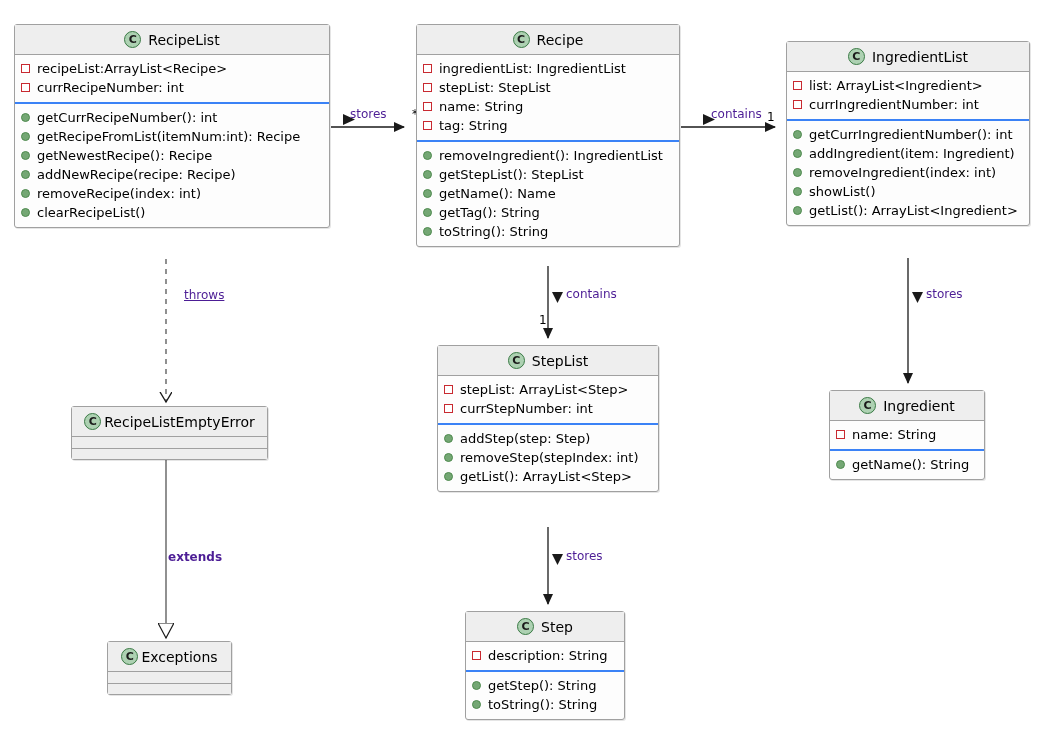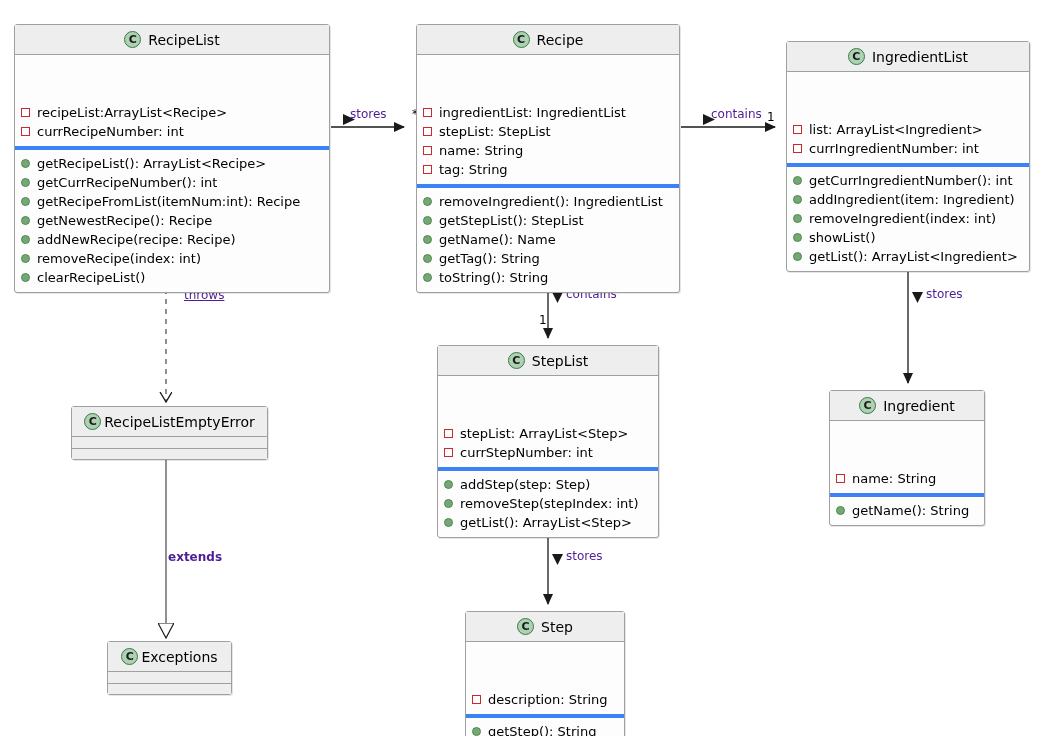--- a/index.html
+++ b/index.html
@@ -69,22 +69,21 @@
   .class-title {
     font-size: 14px;
     color: #000000;
     white-space: nowrap;
   }
   .compartment {
     padding: 4px 6px 5px 6px;
     box-sizing: border-box;
   }
   .compartment.attrs {
-    border-bottom: 4px solid #3b82f6;
-    margin-top: 44px;
+    border-bottom: 2px solid #3b82f6;
   }
   .compartment.empty {
     background: #EEEEEE;
     height: 11px;
     padding: 0;
   }
   .compartment.empty + .compartment.empty {
     border-top: 1px solid #A0A0A0;
   }
   .member {
@@ -209,24 +208,20 @@
         <span class="member-label">recipeList:ArrayList&lt;Recipe&gt;</span>
       </div>
       <div class="member">
         <span class="mk field"></span>
         <span class="member-label">currRecipeNumber: int</span>
       </div>
     </div>
     <div class="compartment methods">
       <div class="member">
         <span class="mk method"></span>
-        <span class="member-label">getRecipeList(): ArrayList&lt;Recipe&gt;</span>
-      </div>
-      <div class="member">
-        <span class="mk method"></span>
         <span class="member-label">getCurrRecipeNumber(): int</span>
       </div>
       <div class="member">
         <span class="mk method"></span>
         <span class="member-label">getRecipeFromList(itemNum:int): Recipe</span>
       </div>
       <div class="member">
         <span class="mk method"></span>
         <span class="member-label">getNewestRecipe(): Recipe</span>
       </div>

